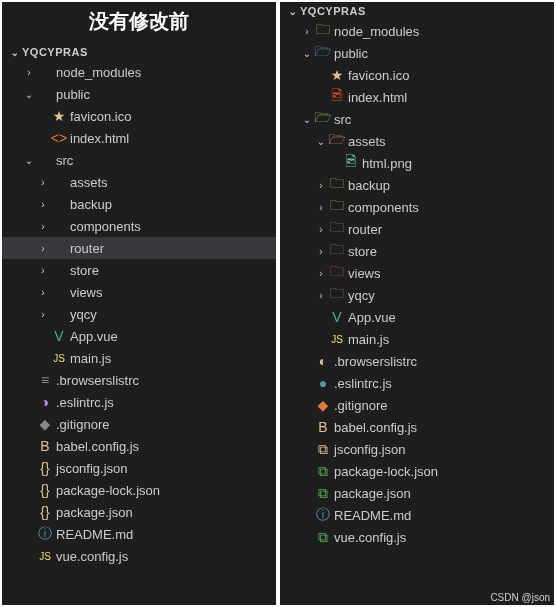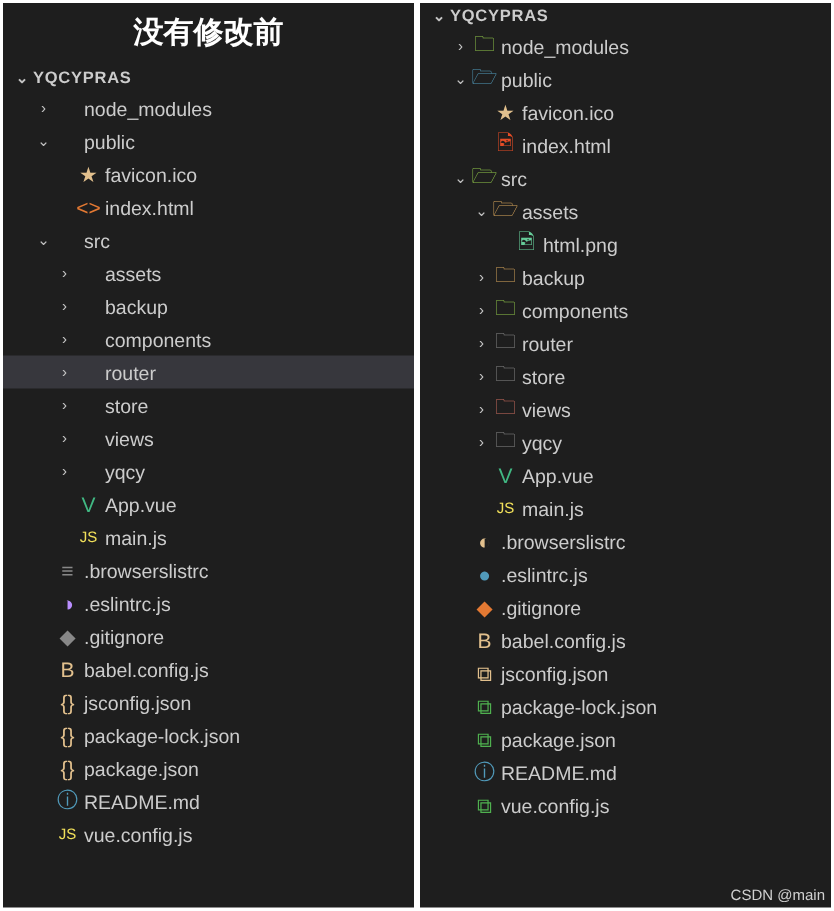--- a/index.html
+++ b/index.html
@@ -395,13 +395,13 @@
       </div>
       <div class="row">
         <span class="indent" style="width: 14px;"></span>
         <span class="arrow"></span>
         <span class="icon c-greenb">⧉</span>
         <span class="label">vue.config.js</span>
       </div>
     </div>
 </div>
 
-<div class="watermark">CSDN @main</div>
+<div class="watermark">CSDN @json</div>
 
 </body></html>

